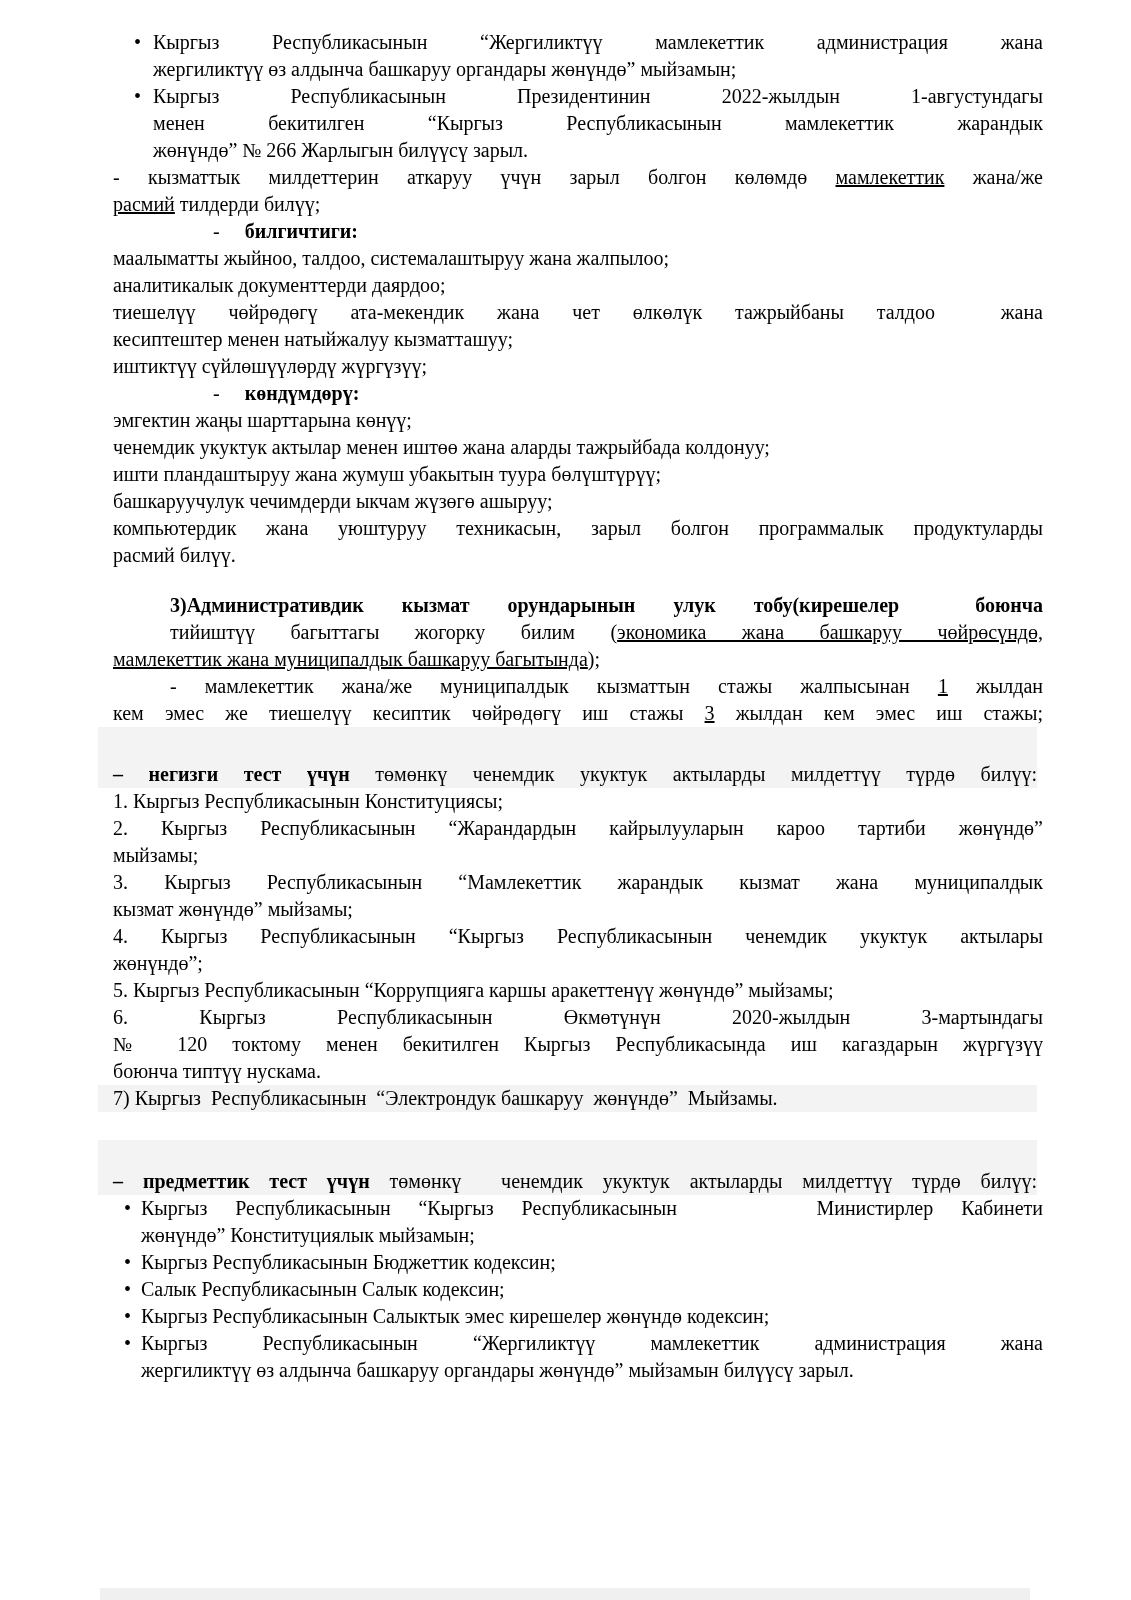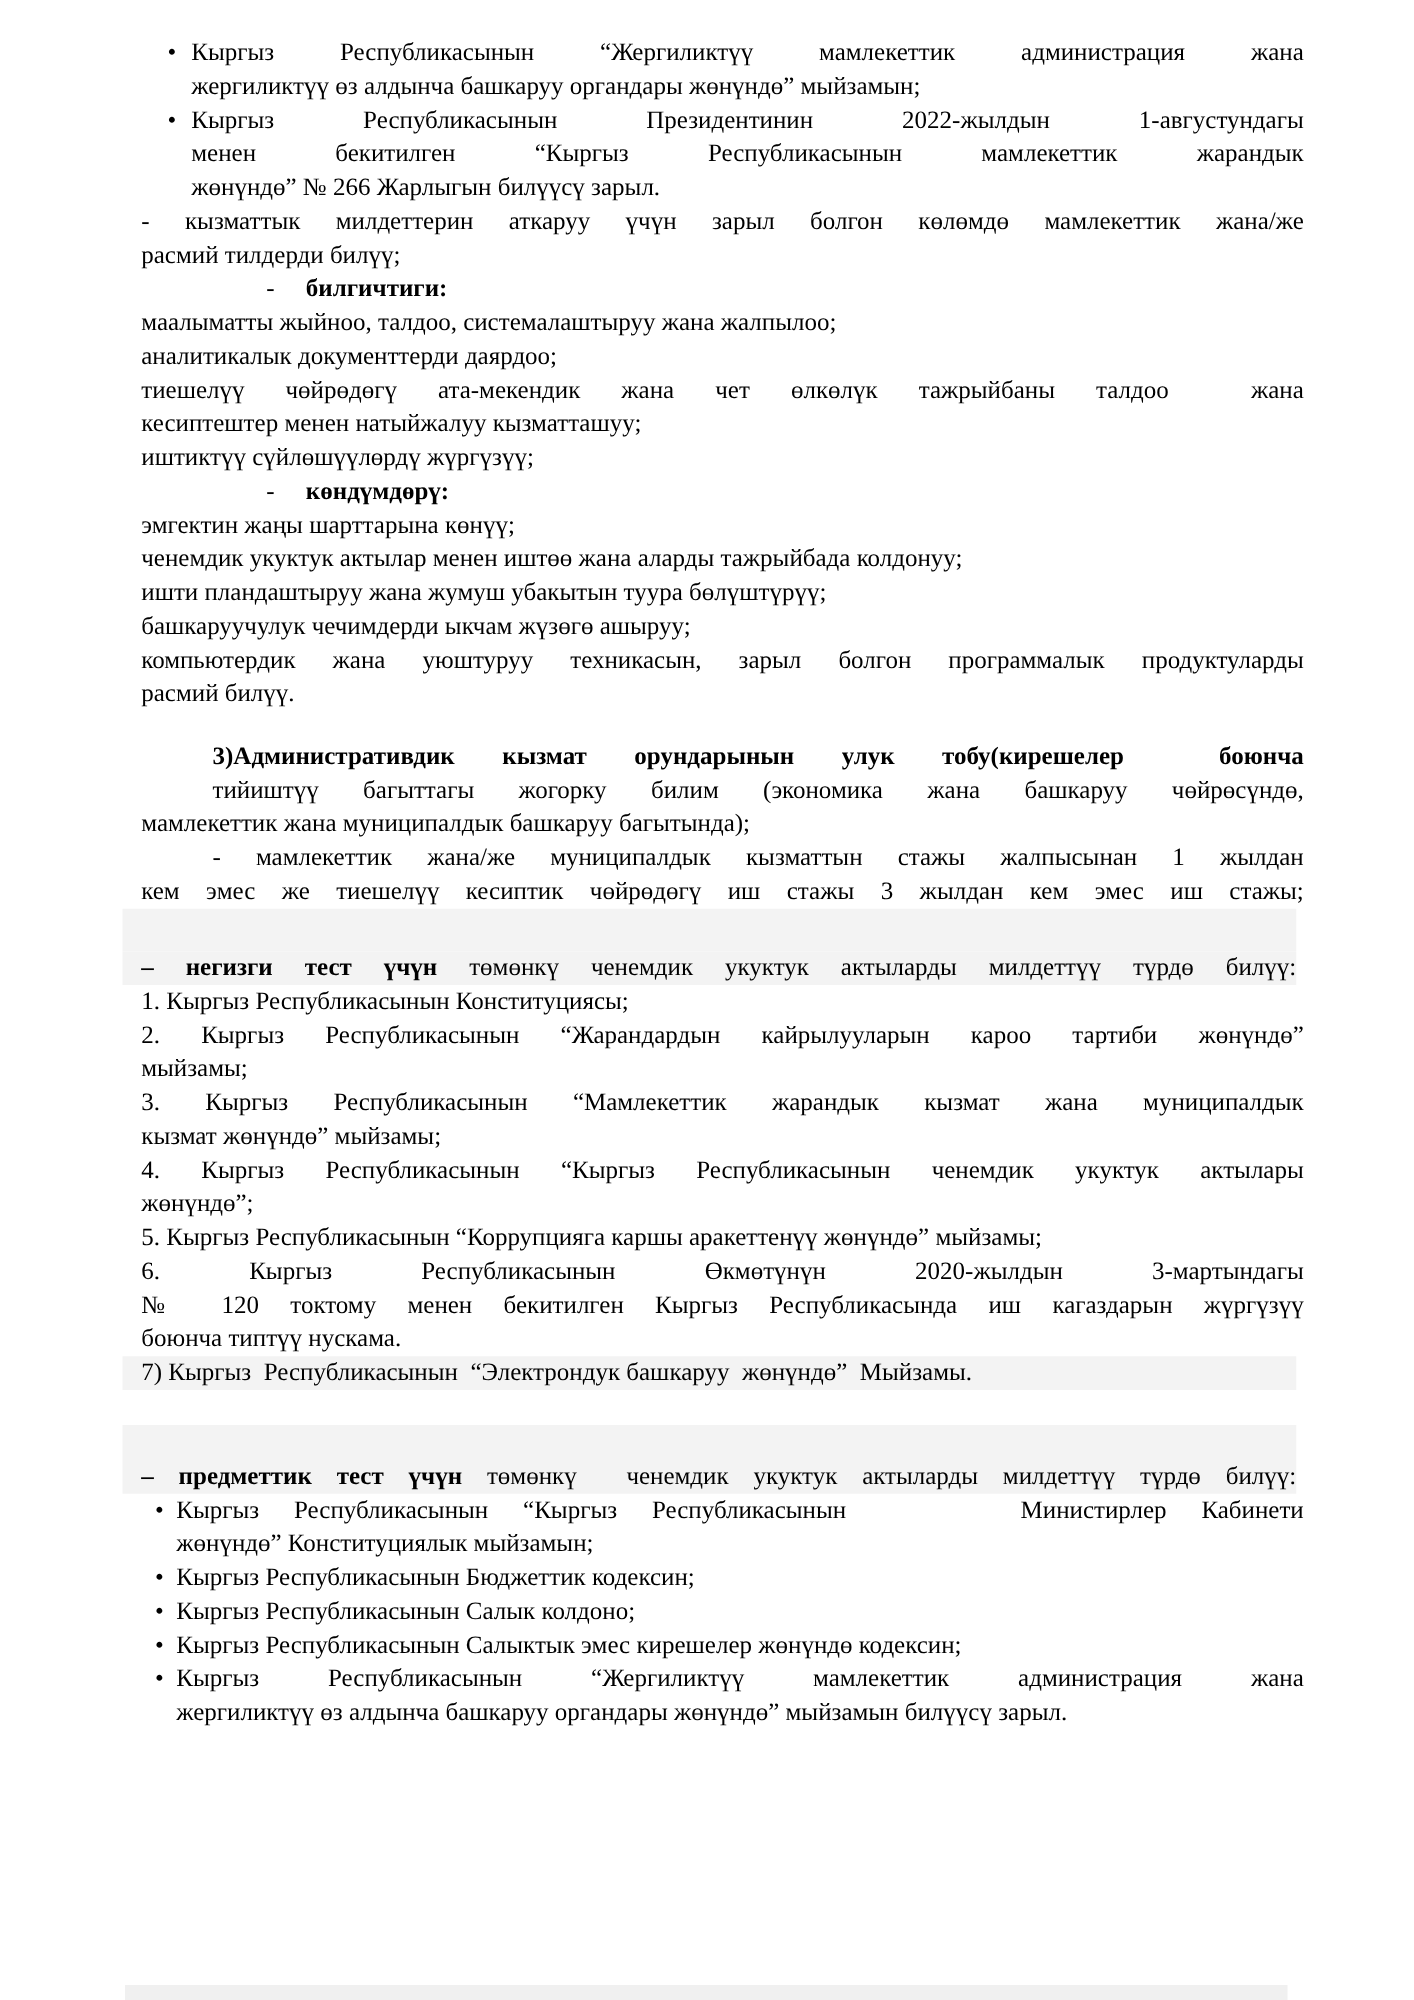--- a/index.html
+++ b/index.html
@@ -15,21 +15,21 @@
   .block{text-align:justify;}
   .block .line{text-align:justify;}
   .alast{text-align-last:justify;}
   .bullet-top{position:relative;padding-left:40px;}
   .bullet-top>.marker{position:absolute;left:21px;top:0;}
   .bullet-sub{position:relative;padding-left:28px;}
   .bullet-sub>.marker{position:absolute;left:11px;top:0;}
   .dash-subheading{padding-left:100px;text-align:left;}
   .section-heading{font-weight:bold;}
   .bold{font-weight:bold;text-align:center;}
-  .underline{}
+  .underline{text-decoration:underline;}
   .hl{background:var(--hl,#f3f3f3);margin-left:-15px;padding-left:15px;margin-right:6px;}
   .spacer,.highlight-spacer{font-size:0;line-height:0;}
   .bottom-strip{position:absolute;left:100px;top:1588px;width:930px;height:12px;}
 </style>
 </head>
 <body>
 
 <div class="page" style="background: rgb(255, 255, 255); color: rgb(0, 0, 0);">
   <div class="content">
       <div class="block bullet-top">
@@ -100,21 +100,21 @@
       <div class="block paragraph hl"><span>7) Кыргыз&nbsp; Республикасынын&nbsp; “Электрондук башкаруу&nbsp; жөнүндө”&nbsp; Мыйзамы.</span></div>
       <div class="block spacer" style="height: 28px;"></div>
       <div class="block highlight-spacer hl" style="height: 28px;"></div>
       <div class="block paragraph hl alast"><span class="bold">– предметтик тест үчүн</span><span> төмөнкү&nbsp; ченемдик укуктук актыларды милдеттүү түрдө билүү:</span></div>
       <div class="block bullet-sub">
         <span class="marker">•</span>
         <div class="line alast"><span>Кыргыз Республикасынын “Кыргыз Республикасынын&nbsp;&nbsp;&nbsp;&nbsp; Министирлер Кабинети</span></div>
         <div class="line"><span>жөнүндө” Конституциялык мыйзамын;</span></div>
       </div>
       <div class="block bullet-sub"><span class="marker">•</span><span>Кыргыз Республикасынын Бюджеттик кодексин;</span></div>
-      <div class="block bullet-sub"><span class="marker">•</span><span>Кыргыз Республикасынын Салык колдоно;</span></div>
+      <div class="block bullet-sub"><span class="marker">•</span><span>Салык Республикасынын Салык кодексин;</span></div>
       <div class="block bullet-sub"><span class="marker">•</span><span>Кыргыз Республикасынын Салыктык эмес кирешелер жөнүндө кодексин;</span></div>
       <div class="block bullet-sub">
         <span class="marker">•</span>
         <div class="line alast"><span>Кыргыз Республикасынын “Жергиликтүү мамлекеттик администрация жана</span></div>
         <div class="line"><span>жергиликтүү өз алдынча башкаруу органдары жөнүндө” мыйзамын билүүсү зарыл.</span></div>
       </div>
     </div>
   <div class="bottom-strip" style="background: rgb(240, 240, 240);"></div>
 </div>
 

